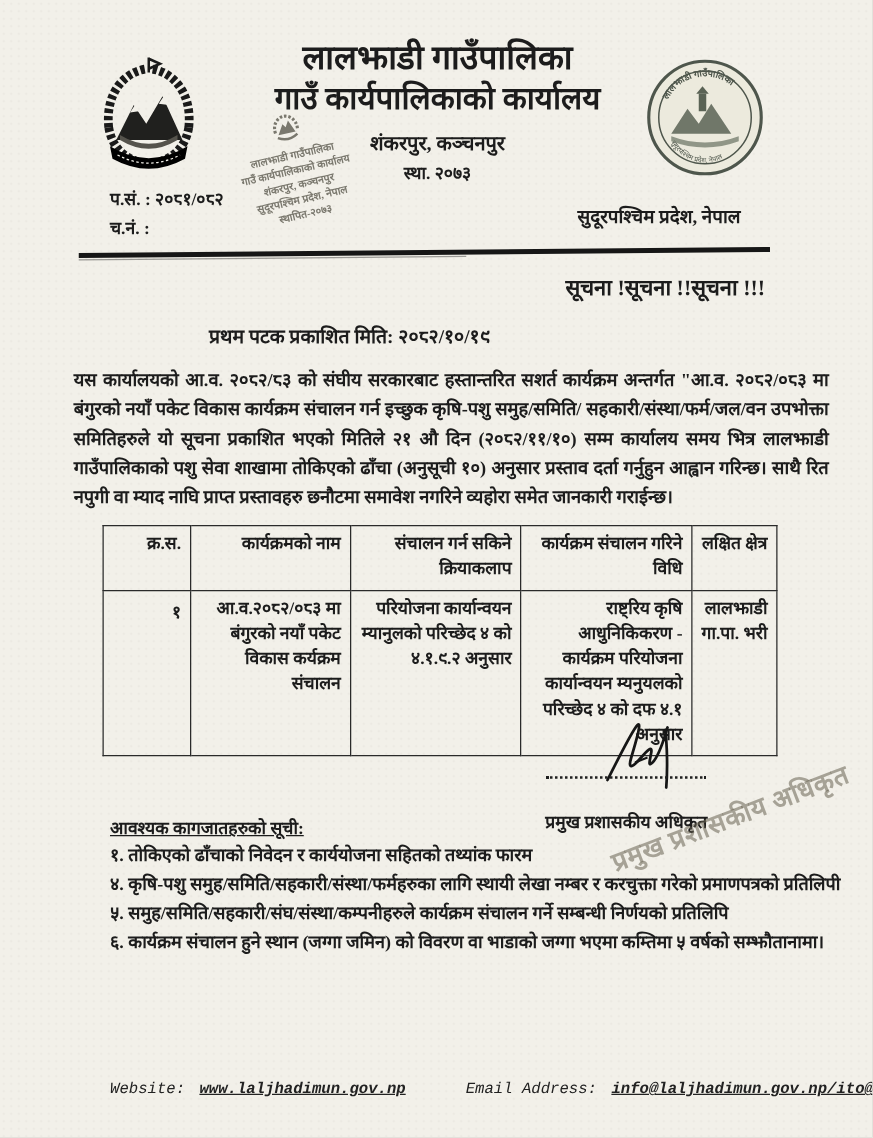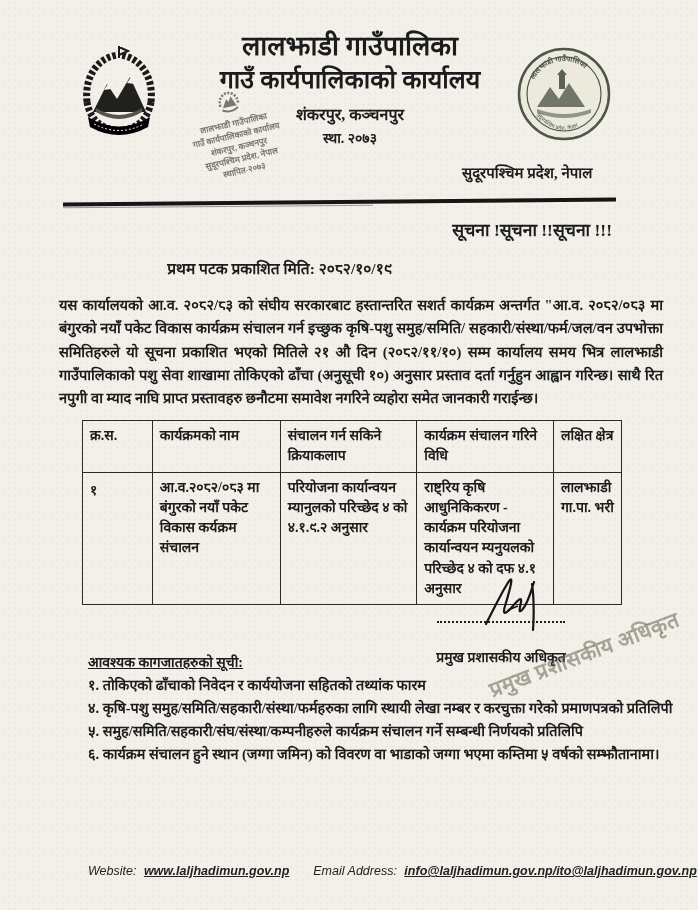--- a/index.html
+++ b/index.html
@@ -36,43 +36,43 @@
   .pubdate{left:0;top:257px;width:559px;text-align:center;font-size:15.5px;font-weight:bold;}
   
   .bodytext{
     left:59px;top:294px;width:604px;font-size:14.6px;font-weight:600;
     line-height:1.6;text-align:justify;
   }
   
   table.prog{left:82px;top:420px;position:absolute;border-collapse:collapse;width:540px;
     font-size:14px;font-weight:600;}
   table.prog th,table.prog td{
-    border:1.4px solid #2a2a2a;padding:5px 7px;vertical-align:top;text-align:left;
+    border:1.4px solid #2a2a2a;padding:5px 7px;vertical-align:top;text-align:right;
     line-height:1.45;
   }
   table.prog td.rownum{padding-top:8px;}
   table.prog tr.datarow{height:130px;}
   
   .sig-svg{left:448px;top:574px;width:118px;height:58px;}
   .sig-dots{left:437px;top:621px;width:128px;border-top:2.4px dotted #1f1f1f;height:0;}
   .sig-name{left:405px;top:626px;width:192px;text-align:center;font-size:14.5px;font-weight:bold;}
   .sig-title{left:398px;top:647px;width:206px;text-align:center;font-size:14px;font-weight:bold;}
   .officer-stamp{
     left:490px;top:676px;width:260px;transform:rotate(-21deg);transform-origin:left center;
     font-size:21px;font-weight:bold;color:rgba(104,99,82,.55);white-space:nowrap;
     letter-spacing:.5px;
   }
   
   .docs-head{left:88px;top:652px;font-size:14px;font-weight:bold;text-decoration:underline;}
   .docs{left:88px;top:675px;width:588px;font-size:14.4px;font-weight:700;line-height:1.42;}
   .docs .item{margin-bottom:2.5px;text-align:left;}
   
   .footer{
-    left:88px;top:864px;width:580px;display:flex;gap:24px;
-    font-family:Liberation Sans, sans-serif;
+    left:88px;top:864px;width:580px;display:flex;gap:48px;
+    font-family:Liberation Mono, monospace;
     font-style:italic;font-size:12.5px;color:#222;white-space:nowrap;text-align:right;
   }
   .footer .lbl{margin-right:4px;}
   .footer .url{font-weight:bold;text-decoration:underline;}
 </style>
 </head>
 <body>
 
 <div class="page">
 
@@ -124,20 +124,24 @@
       <path d="M6 16 L11 8 L13 11 L16 6 L20 16 Z" fill="#5d5b50"></path>
       <path d="M5 18 Q13 23 21 18" stroke="#5d5b50" fill="none" stroke-width="2"></path>
     </svg>
     <div class="s-line">लालझाडी गाउँपालिका</div>
     <div class="s-line">गाउँ कार्यपालिकाको कार्यालय</div>
     <div class="s-line">शंकरपुर, कञ्चनपुर</div>
     <div class="s-line">सुदूरपश्चिम प्रदेश, नेपाल</div>
     <div class="s-line">स्थापित-२०७३</div>
   </div>
 
+  <div class="abs refs">
+    <div>प.सं. : २०८१/०८२</div>
+    <div>च.नं. :</div>
+  </div>
 
   <div class="abs province">सुदूरपश्चिम प्रदेश, नेपाल</div>
 
   <div class="abs rule"></div>
   <div class="abs rule2"></div>
 
   <div class="abs notices">
     <span class="n">सूचना !</span>
     <span class="n">सूचना !!</span>
     <span class="n">सूचना !!!</span>

